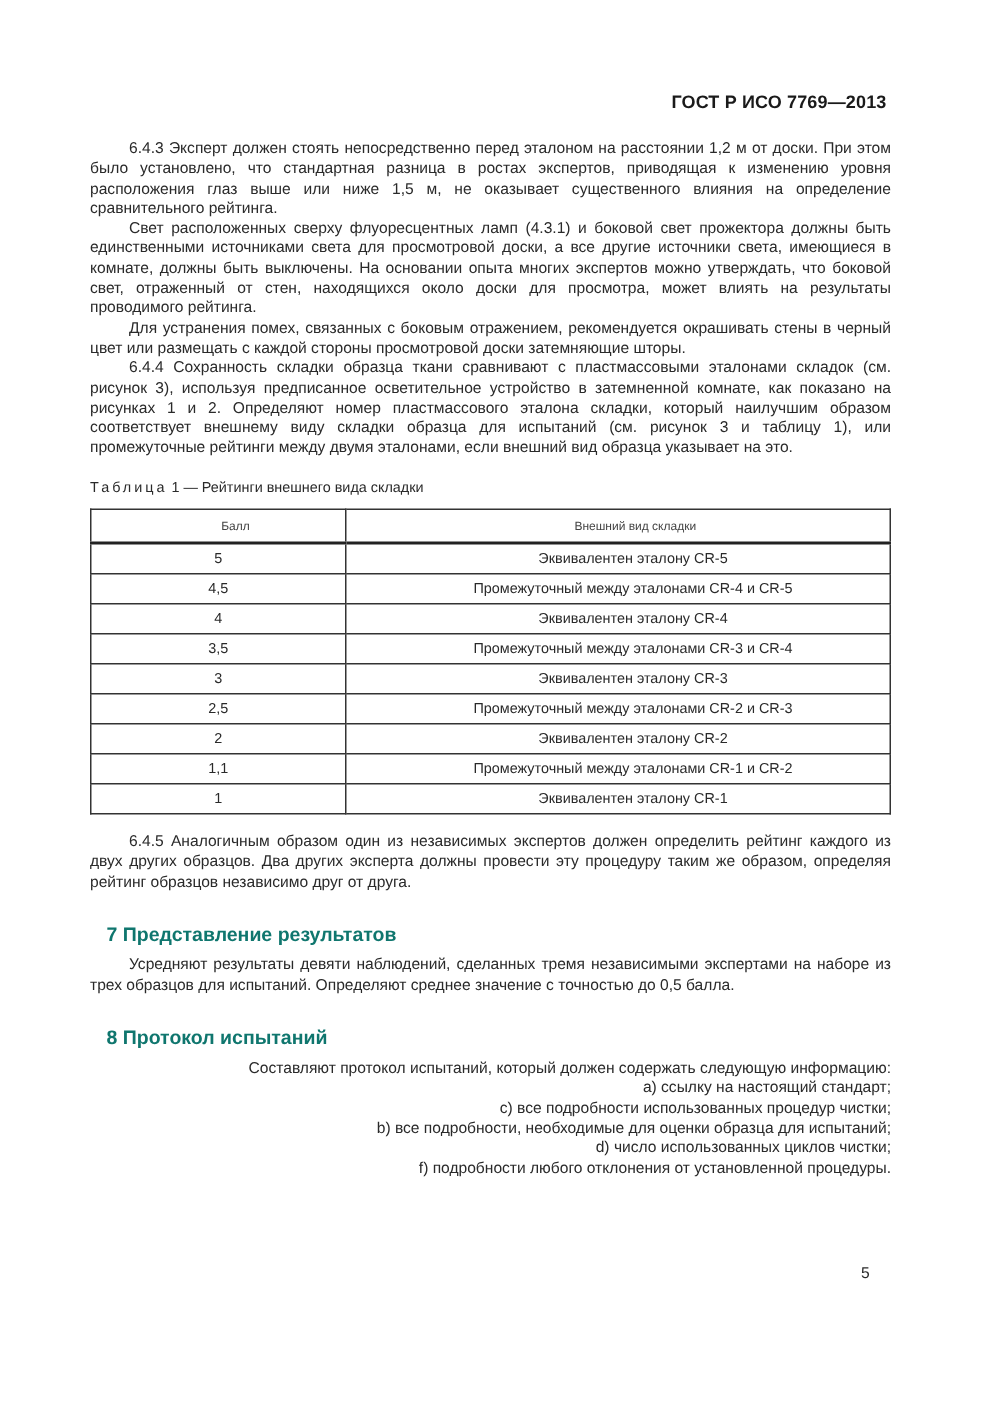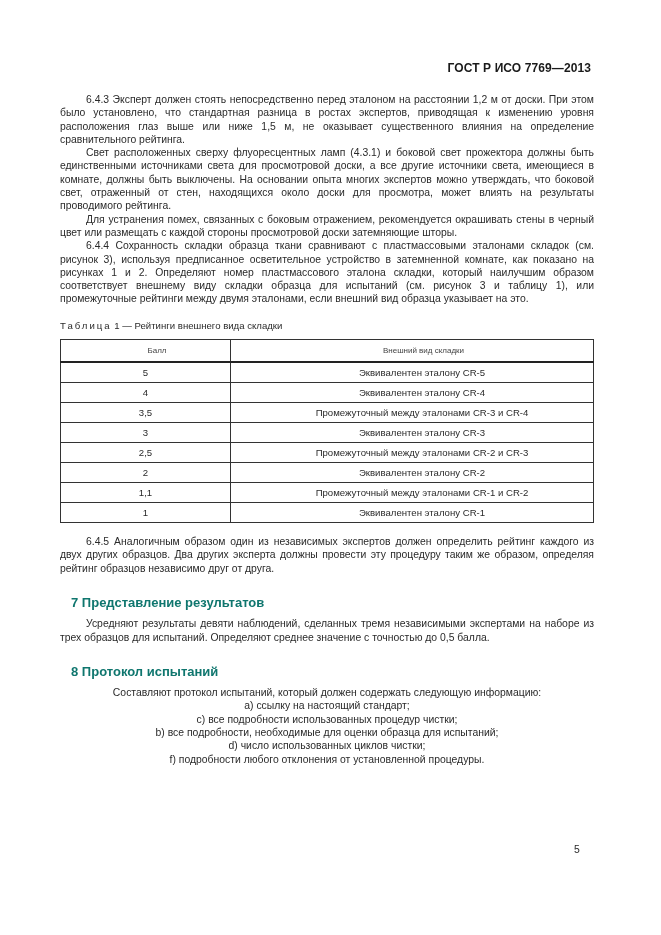--- a/index.html
+++ b/index.html
@@ -12,21 +12,21 @@
   .tcap { margin-top:13px; font-size:9.6px; }
   .tcap .sp { letter-spacing:2px; }
   table { border-collapse:collapse; width:534px; margin-top:7px; font-size:9.6px; }
   td, th { border:1px solid #333; height:19px; padding:0; }
   th { font-weight:normal; font-size:8px; color:#444; height:21px;padding-left:23px; }
   thead tr th { border-bottom:2px solid #222; }
   td.c1 { width:146px; text-align:center; }
   td.c2 { padding-left:20px; text-align:center; }
   .after-table { margin-top:12px; }
   h2 { font-size:13px; font-weight:bold; margin:21px 0 8px 11px; color:#0f766e; }
-  .list p { text-align:center; }
+  .list p { text-align:right; }
   .pagenum { position:absolute; left:574px; top:844px; font-size:10.4px; }
 </style>
 </head>
 <body>
 
 <div class="header">ГОСТ Р ИСО 7769—2013</div>
 
 <div class="content">
   <p class="ind">6.4.3  Эксперт должен стоять непосредственно перед эталоном на расстоянии 1,2 м от доски. При этом было установлено, что стандартная разница в ростах экспертов, приводящая к изменению уровня расположения глаз выше или ниже 1,5 м, не оказывает существенного влияния на определение сравнительного рейтинга.</p>
   <p class="ind">Свет расположенных сверху флуоресцентных ламп (4.3.1) и боковой свет прожектора должны быть единственными источниками света для просмотровой доски, а все другие источники света, имеющиеся в комнате, должны быть выключены. На основании опыта многих экспертов можно утверждать, что боковой свет, отраженный от стен, находящихся около доски для просмотра, может влиять на результаты проводимого рейтинга.</p>
@@ -39,20 +39,24 @@
     <thead>
       <tr>
         <th style="width:146px">Балл</th>
         <th>Внешний вид складки</th>
       </tr>
     </thead>
     <tbody>
       <tr>
           <td class="c1">5</td>
           <td class="c2">Эквивалентен эталону CR-5</td>
+        </tr>
+      <tr>
+          <td class="c1">4,5</td>
+          <td class="c2">Промежуточный между эталонами CR-4 и CR-5</td>
         </tr>
       <tr>
           <td class="c1">4</td>
           <td class="c2">Эквивалентен эталону CR-4</td>
         </tr>
       <tr>
           <td class="c1">3,5</td>
           <td class="c2">Промежуточный между эталонами CR-3 и CR-4</td>
         </tr>
       <tr>

